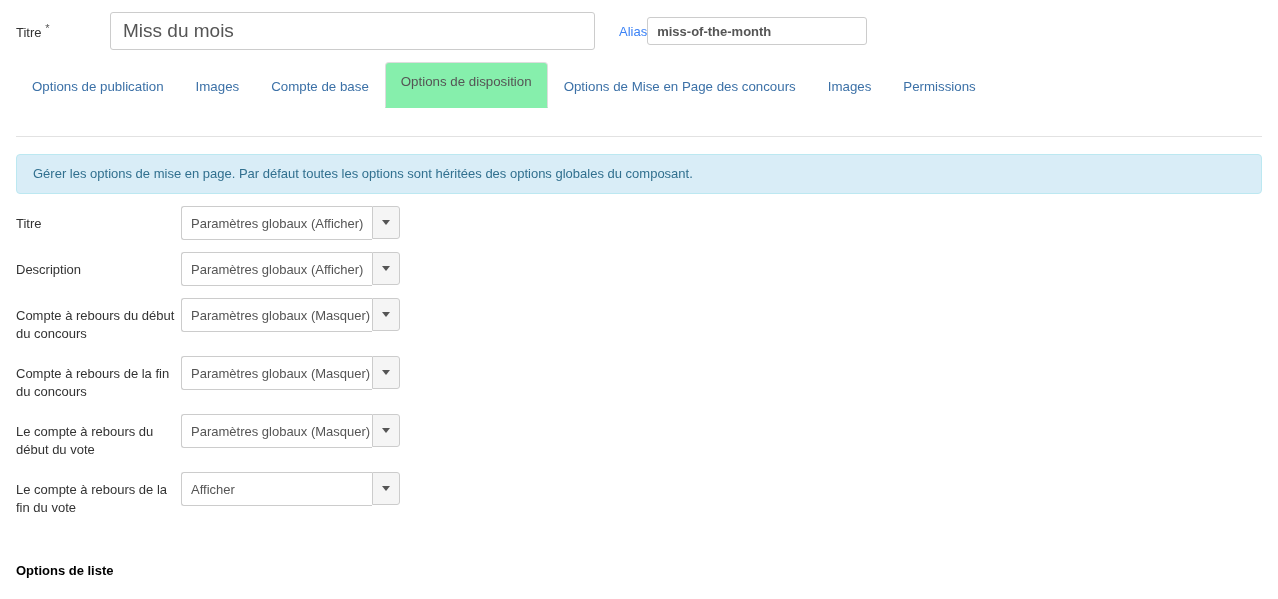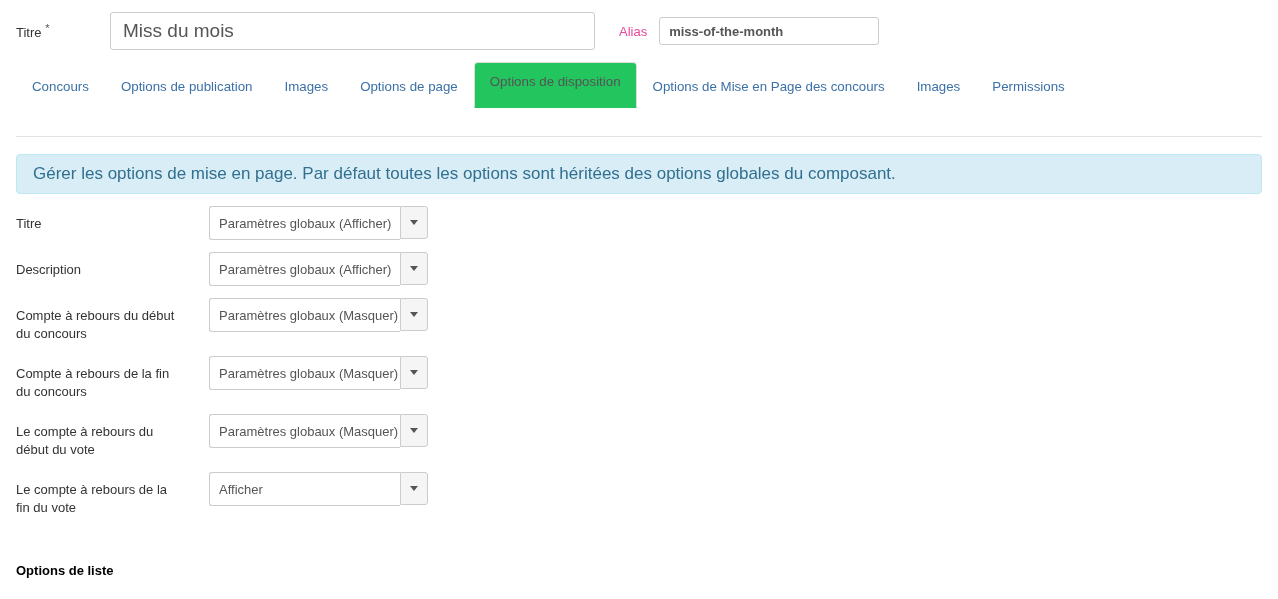--- a/index.html
+++ b/index.html
@@ -50,23 +50,22 @@
     background: #fff;
     padding: 0 12px;
     font-family: "Liberation Sans", sans-serif;
     font-size: 19px;
     color: #555555;
     outline: none;
     margin-left: 48px;
   }
   .alias-label {
     margin-left: 24px;
-    margin-right: 12px;
-    font-size: 13px;
-    color: #ec4899;
+    font-size: 13px;
+    color: #3b82f6;
     white-space: nowrap;
   }
   .alias-input {
     width: 220px;
     height: 28px;
     box-sizing: border-box;
     border: 1px solid #cccccc;
     border-radius: 3px;
     background: #fff;
     padding: 0 9px;
@@ -105,21 +104,21 @@
     line-height: 18px;
     color: #3c71a7;
     text-decoration: none;
     border: 1px solid transparent;
     border-radius: 4px 4px 0 0;
     background: transparent;
     white-space: nowrap;
   }
   .tab.active > a {
     color: #555555;
-    background: #22c55e;
+    background: #86efac;
     border: 1px solid #dddddd;
     border-bottom-color: transparent;
     padding-bottom: 16px;
     margin-bottom: -1px;
     position: relative;
     z-index: 2;
   }
   .tabs-rule {
     position: absolute;
     left: 16px;
@@ -134,21 +133,21 @@
     position: absolute;
     left: 16px;
     top: 154px;
     width: 1246px;
     box-sizing: border-box;
     padding: 11px 16px;
     background: #d9edf7;
     border: 1px solid #bce8f1;
     border-radius: 4px;
     color: #31708f;
-    font-size: 17px;
+    font-size: 13px;
     line-height: 16px;
   }
 
   
   .form {
     position: absolute;
     left: 0;
     top: 206px;
     width: 1278px;
   }
@@ -180,21 +179,20 @@
     border-right: none;
     border-radius: 3px 0 0 3px;
     background: #ffffff;
     display: flex;
     align-items: center;
     padding: 16px 9px;
     font-size: 13px;
     color: #555555;
     white-space: nowrap;
     overflow: hidden;
-    margin-left: 28px;
   }
   .select-arrow {
     width: 28px;
     height: 33px;
     box-sizing: border-box;
     border: 1px solid #cccccc;
     border-radius: 0 3px 3px 0;
     background: #f5f5f5;
     display: flex;
     align-items: center;
@@ -224,30 +222,27 @@
 <div class="title-row">
   <span class="title-label"><span>Titre</span> <span class="req">*</span></span>
   <input class="title-input" type="text" value="Miss du mois" placeholder="Titre" style="">
   <span class="alias-label">Alias</span>
   <input class="alias-input" type="text" value="miss-of-the-month" style="">
 </div>
 
 <div class="tabs">
   <ul class="tabs-list">
     <li class="tab">
-        <a href="#">Concours</a>
-      </li>
-    <li class="tab">
         <a href="#">Options de publication</a>
       </li>
     <li class="tab">
         <a href="#">Images</a>
       </li>
     <li class="tab">
-        <a href="#">Options de page</a>
+        <a href="#">Compte de base</a>
       </li>
     <li class="tab active">
         <a href="#">Options de disposition</a>
       </li>
     <li class="tab">
         <a href="#">Options de Mise en Page des concours</a>
       </li>
     <li class="tab">
         <a href="#">Images</a>
       </li>

